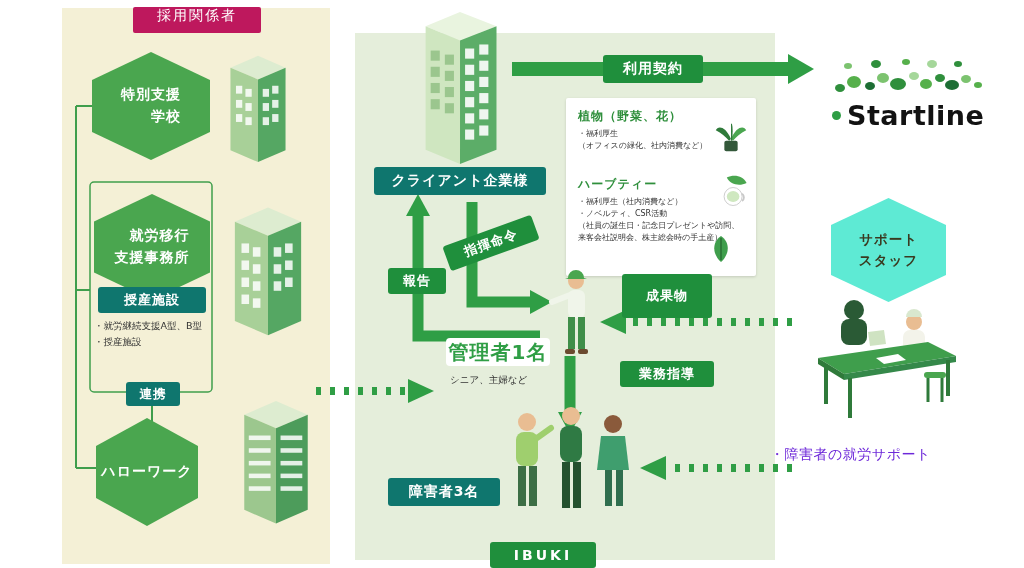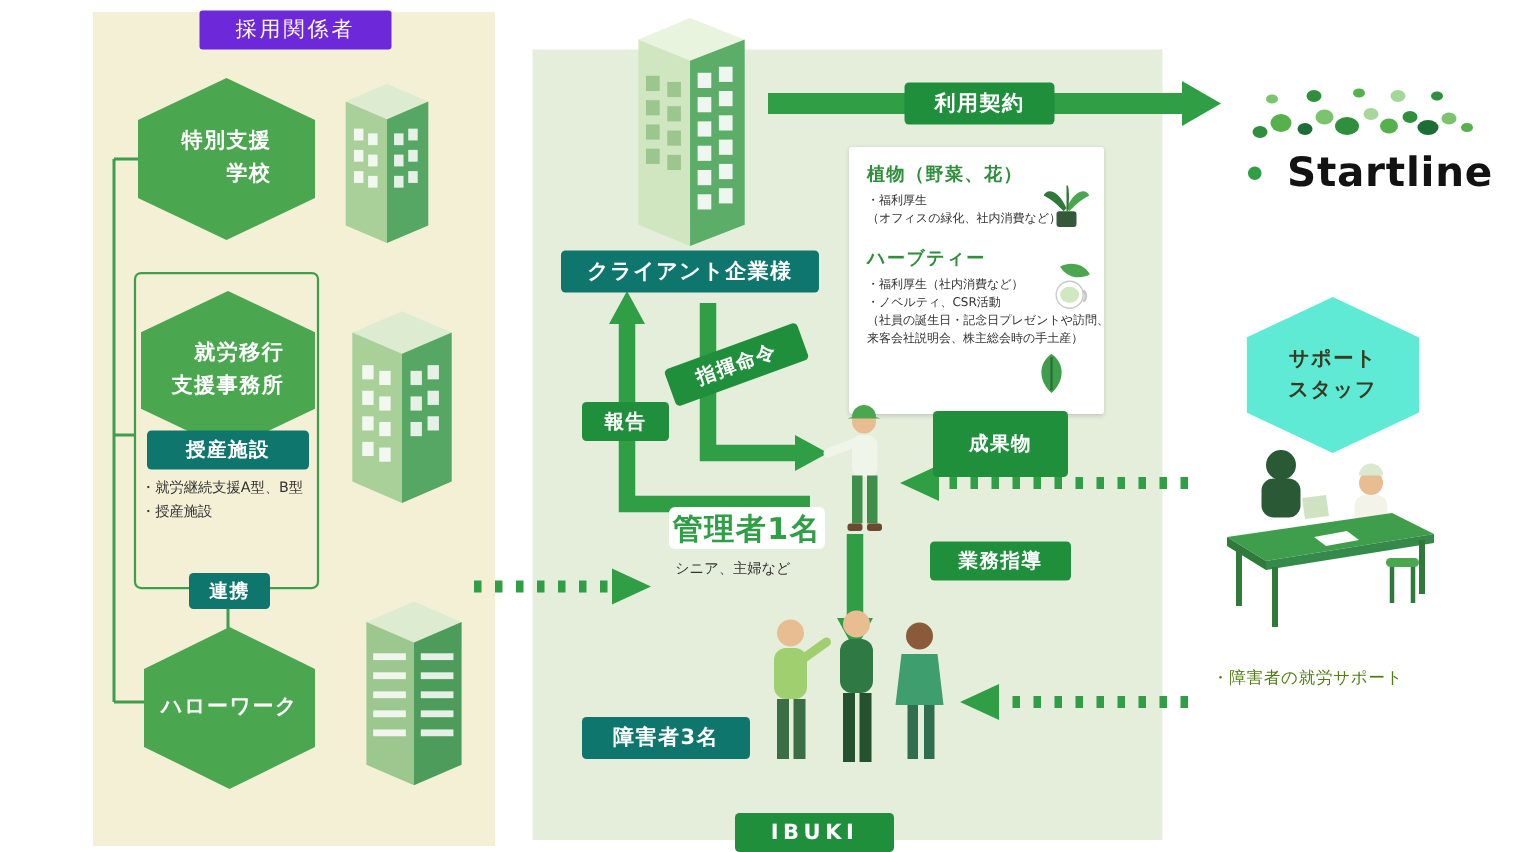--- a/index.html
+++ b/index.html
@@ -8,34 +8,34 @@
   .abs{position:absolute}
   .panel{position:absolute;z-index:0}
   .glabel{position:absolute;display:flex;align-items:center;justify-content:center;color:#fff;
           background:#1f8f3c;border-radius:3px;font-size:13px;z-index:4;letter-spacing:1px;font-weight:600}
   .glabel.bright{background:#0f766e}
   .hex{position:absolute;display:flex;align-items:center;justify-content:center;text-align:right;color:#fff;
        background:#4aa64f;clip-path:polygon(50% 0,100% 26%,100% 74%,50% 100%,0 74%,0 26%);
        font-size:14px;font-weight:bold;line-height:1.55;z-index:3;letter-spacing:1px}
   .hex.yellow{background:#5eead4;color:#3a3a20}
   .smalltext{position:absolute;font-size:9.5px;color:#333;z-index:4;line-height:1.7}
-  .header-label{position:absolute;display:flex;align-items:center;justify-content:center;background:#6d28d9;
+  .header-label{position:absolute;display:flex;align-items:flex-start;justify-content:center;background:#be185d;
                 color:#fff;font-size:14px;z-index:4;letter-spacing:2px;border-radius:2px}
-  .product-box{position:absolute;left:566px;top:98px;width:170px;height:178px;background:#fff;z-index:3;
+  .product-box{position:absolute;left:566px;top:98px;width:190px;height:178px;background:#fff;z-index:3;
                padding:10px 12px;box-shadow:0 1px 3px rgba(0,0,0,.15);border-radius:2px}
   .product-title{color:#2f8f3c;font-weight:bold;font-size:12px;margin-bottom:3px;letter-spacing:1px}
   .product-item{font-size:8px;color:#333;line-height:1.5;width:138px}
   .product-item.wide{width:162px}
   .manager-tag{position:absolute;left:446px;top:338px;width:104px;height:28px;background:#fff;color:#2f9e45;
                font-weight:bold;font-size:20px;display:flex;align-items:center;justify-content:center;
                border-radius:4px;z-index:4;letter-spacing:1px}
-  .brand-row{position:absolute;left:832px;top:100px;z-index:3;display:flex;align-items:center;gap:17px}
+  .brand-row{position:absolute;left:832px;top:100px;z-index:3;display:flex;align-items:center;gap:6px}
   .brand-dot{width:9px;height:9px;border-radius:50%;background:#2f9e45;display:inline-block}
   .brand-text{font-size:27px;font-weight:bold;color:#121212;letter-spacing:0.5px}
-  .bullets{position:absolute;left:808px;top:440px;z-index:3;font-size:11px;color:#4d7c0f;line-height:2.1;letter-spacing:0.5px}
+  .bullets{position:absolute;left:770px;top:440px;z-index:3;font-size:14px;color:#6d28d9;line-height:2.1;letter-spacing:0.5px}
   .illus{position:absolute;z-index:2}
   svg{display:block}
 </style>
 </head>
 <body>
 
 <div class="canvas">
 
   <div class="panel" style="left:62px;top:8px;width:268px;height:556px;background:#f4f0d6"></div>
   <div class="panel" style="left:355px;top:33px;width:420px;height:527px;background:#e5eedb"></div>
@@ -98,21 +98,21 @@
   </div>
   <div class="smalltext" style="left:94px;top:318px;width:132px">
     <div>・就労継続支援A型、B型</div>
     <div>・授産施設</div>
   </div>
 
   <div class="glabel bright" style="left:126px;top:382px;width:54px;height:24px;font-size:12.5px">
     <span>連携</span>
   </div>
 
-  <div class="hex" style="left:96px;top:418px;width:114px;height:108px">
+  <div class="hex" style="left:96px;top:418px;width:102px;height:108px">
     <div>ハローワーク</div>
   </div>
 
   <svg class="illus" style="left:210px;top:48px" width="96" height="118" viewBox="0 0 100 150">
     <polygon points="15,25 50,10 85,25 50,40" fill="#ddecd0"></polygon>
     <polygon points="15,25 50,40 50,145 15,130" fill="#a8d098"></polygon>
     <polygon points="50,40 85,25 85,130 50,145" fill="#55a763"></polygon>
     <g fill="#fff" opacity="0.85">
       <rect x="22" y="48" width="8" height="10"></rect>
         <rect x="34" y="52" width="8" height="10"></rect>
@@ -202,21 +202,21 @@
   </div>
 
   <div class="glabel" style="left:603px;top:55px;width:100px;height:28px;font-size:14px">
     <span>利用契約</span>
   </div>
 
   <div class="product-box">
     <div class="product-title">植物（野菜、花）</div>
     <div class="product-item">・福利厚生</div>
     <div class="product-item">（オフィスの緑化、社内消費など）</div>
-    <div class="product-title" style="margin-top:12px">ハーブティー</div>
+    <div class="product-title" style="margin-top:24px">ハーブティー</div>
     <div class="product-item">・福利厚生（社内消費など）</div>
     <div class="product-item">・ノベルティ、CSR活動</div>
     <div class="product-item wide">（社員の誕生日・記念日プレゼントや訪問、来客会社説明会、株主総会時の手土産）</div>
     <svg style="position:absolute;right:6px;top:20px" width="38" height="38" viewBox="0 0 40 40">
       <path d="M20 22 C14 8 6 8 4 13 C10 16 14 20 18 24 Z" fill="#2f7a3a"></path>
       <path d="M20 22 C26 8 34 8 36 13 C30 16 26 20 22 24 Z" fill="#4aa64f"></path>
       <path d="M20 24 C20 12 20 8 20 6 L21 6 C22 10 22 16 21 24 Z" fill="#2f7a3a"></path>
       <rect x="13" y="24" width="14" height="11" rx="2" fill="#33583a"></rect>
     </svg>
     <svg style="position:absolute;right:4px;top:76px" width="36" height="36" viewBox="0 0 40 40">

